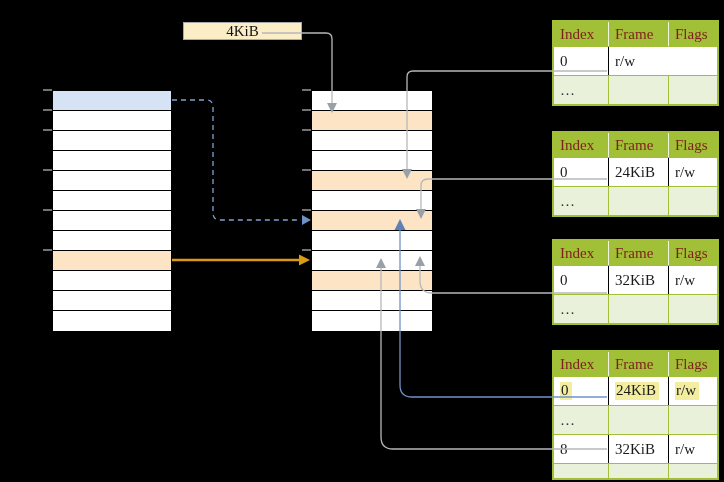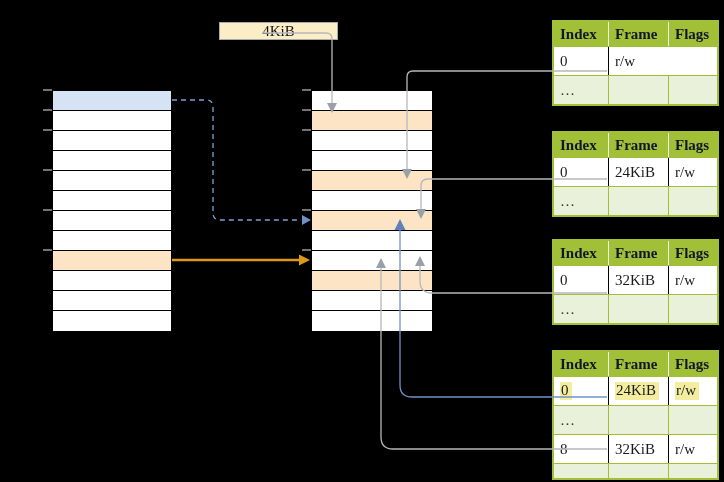--- a/index.html
+++ b/index.html
@@ -21,21 +21,21 @@
     font-family:"Liberation Serif","DejaVu Serif",serif;
   }
   .canvas{position:absolute;left:0;top:0;width:724px;height:482px;}
 
   
   .size-box{
     position:absolute;left:183px;top:22px;width:119px;height:18px;
     box-sizing:border-box;background:var(--size-box-fill);
     border:1px solid #A9A9A9;
     display:flex;align-items:center;justify-content:center;
-    font-size:15px;color:#111;margin-left:36px;
+    font-size:15px;color:#111;
   }
 
   
   .mem-col{
     position:absolute;top:90px;box-sizing:border-box;height:242px;
     border:1px solid #000;background:#fff;
   }
   .mem-col.left{left:52px;width:120px;}
   .mem-col.mid{left:311px;width:122px;}
   .mem-row{height:20px;box-sizing:border-box;border-bottom:1px solid #000;background:#fff;}
@@ -51,21 +51,21 @@
   .pt1{top:20px;}  .pt2{top:131px;}  .pt3{top:239px;}
   .pt4{top:350px;height:130px;overflow:hidden;}
   .pt-header,.pt-row{display:grid;grid-template-columns:55px 60px 48px;}
   .pt-header{background:var(--table-green);height:24px;}
   .pt-row{height:28px;border-top:1px solid var(--table-green);}
   .pt-cell{
     display:flex;align-items:center;box-sizing:border-box;
     padding-left:6px;font-size:15px;color:#1a1a1a;overflow:hidden;white-space:nowrap;
   }
   .pt-header .pt-cell{
-    color:#0f172a;font-weight:bold;border-right:1px solid rgba(255,255,255,.85);
+    color:#7f1d1d;font-weight:normal;border-right:1px solid rgba(255,255,255,.85);
   }
   .pt-row.white{background:#fff;}
   .pt-row.white .pt-cell{border-right:1px solid #000;}
   .pt-row.shade{background:var(--table-row-green);}
   .pt-row.shade .pt-cell{border-right:1px solid var(--table-green);color:#333;}
   .pt-header .pt-cell:last-child,.pt-row .pt-cell:last-child{border-right:none;}
   .hl{background:var(--highlight-yellow);padding:0 3px 1px 1px;}
 
   
   svg.overlay{position:absolute;left:0;top:0;width:724px;height:482px;pointer-events:none;}

